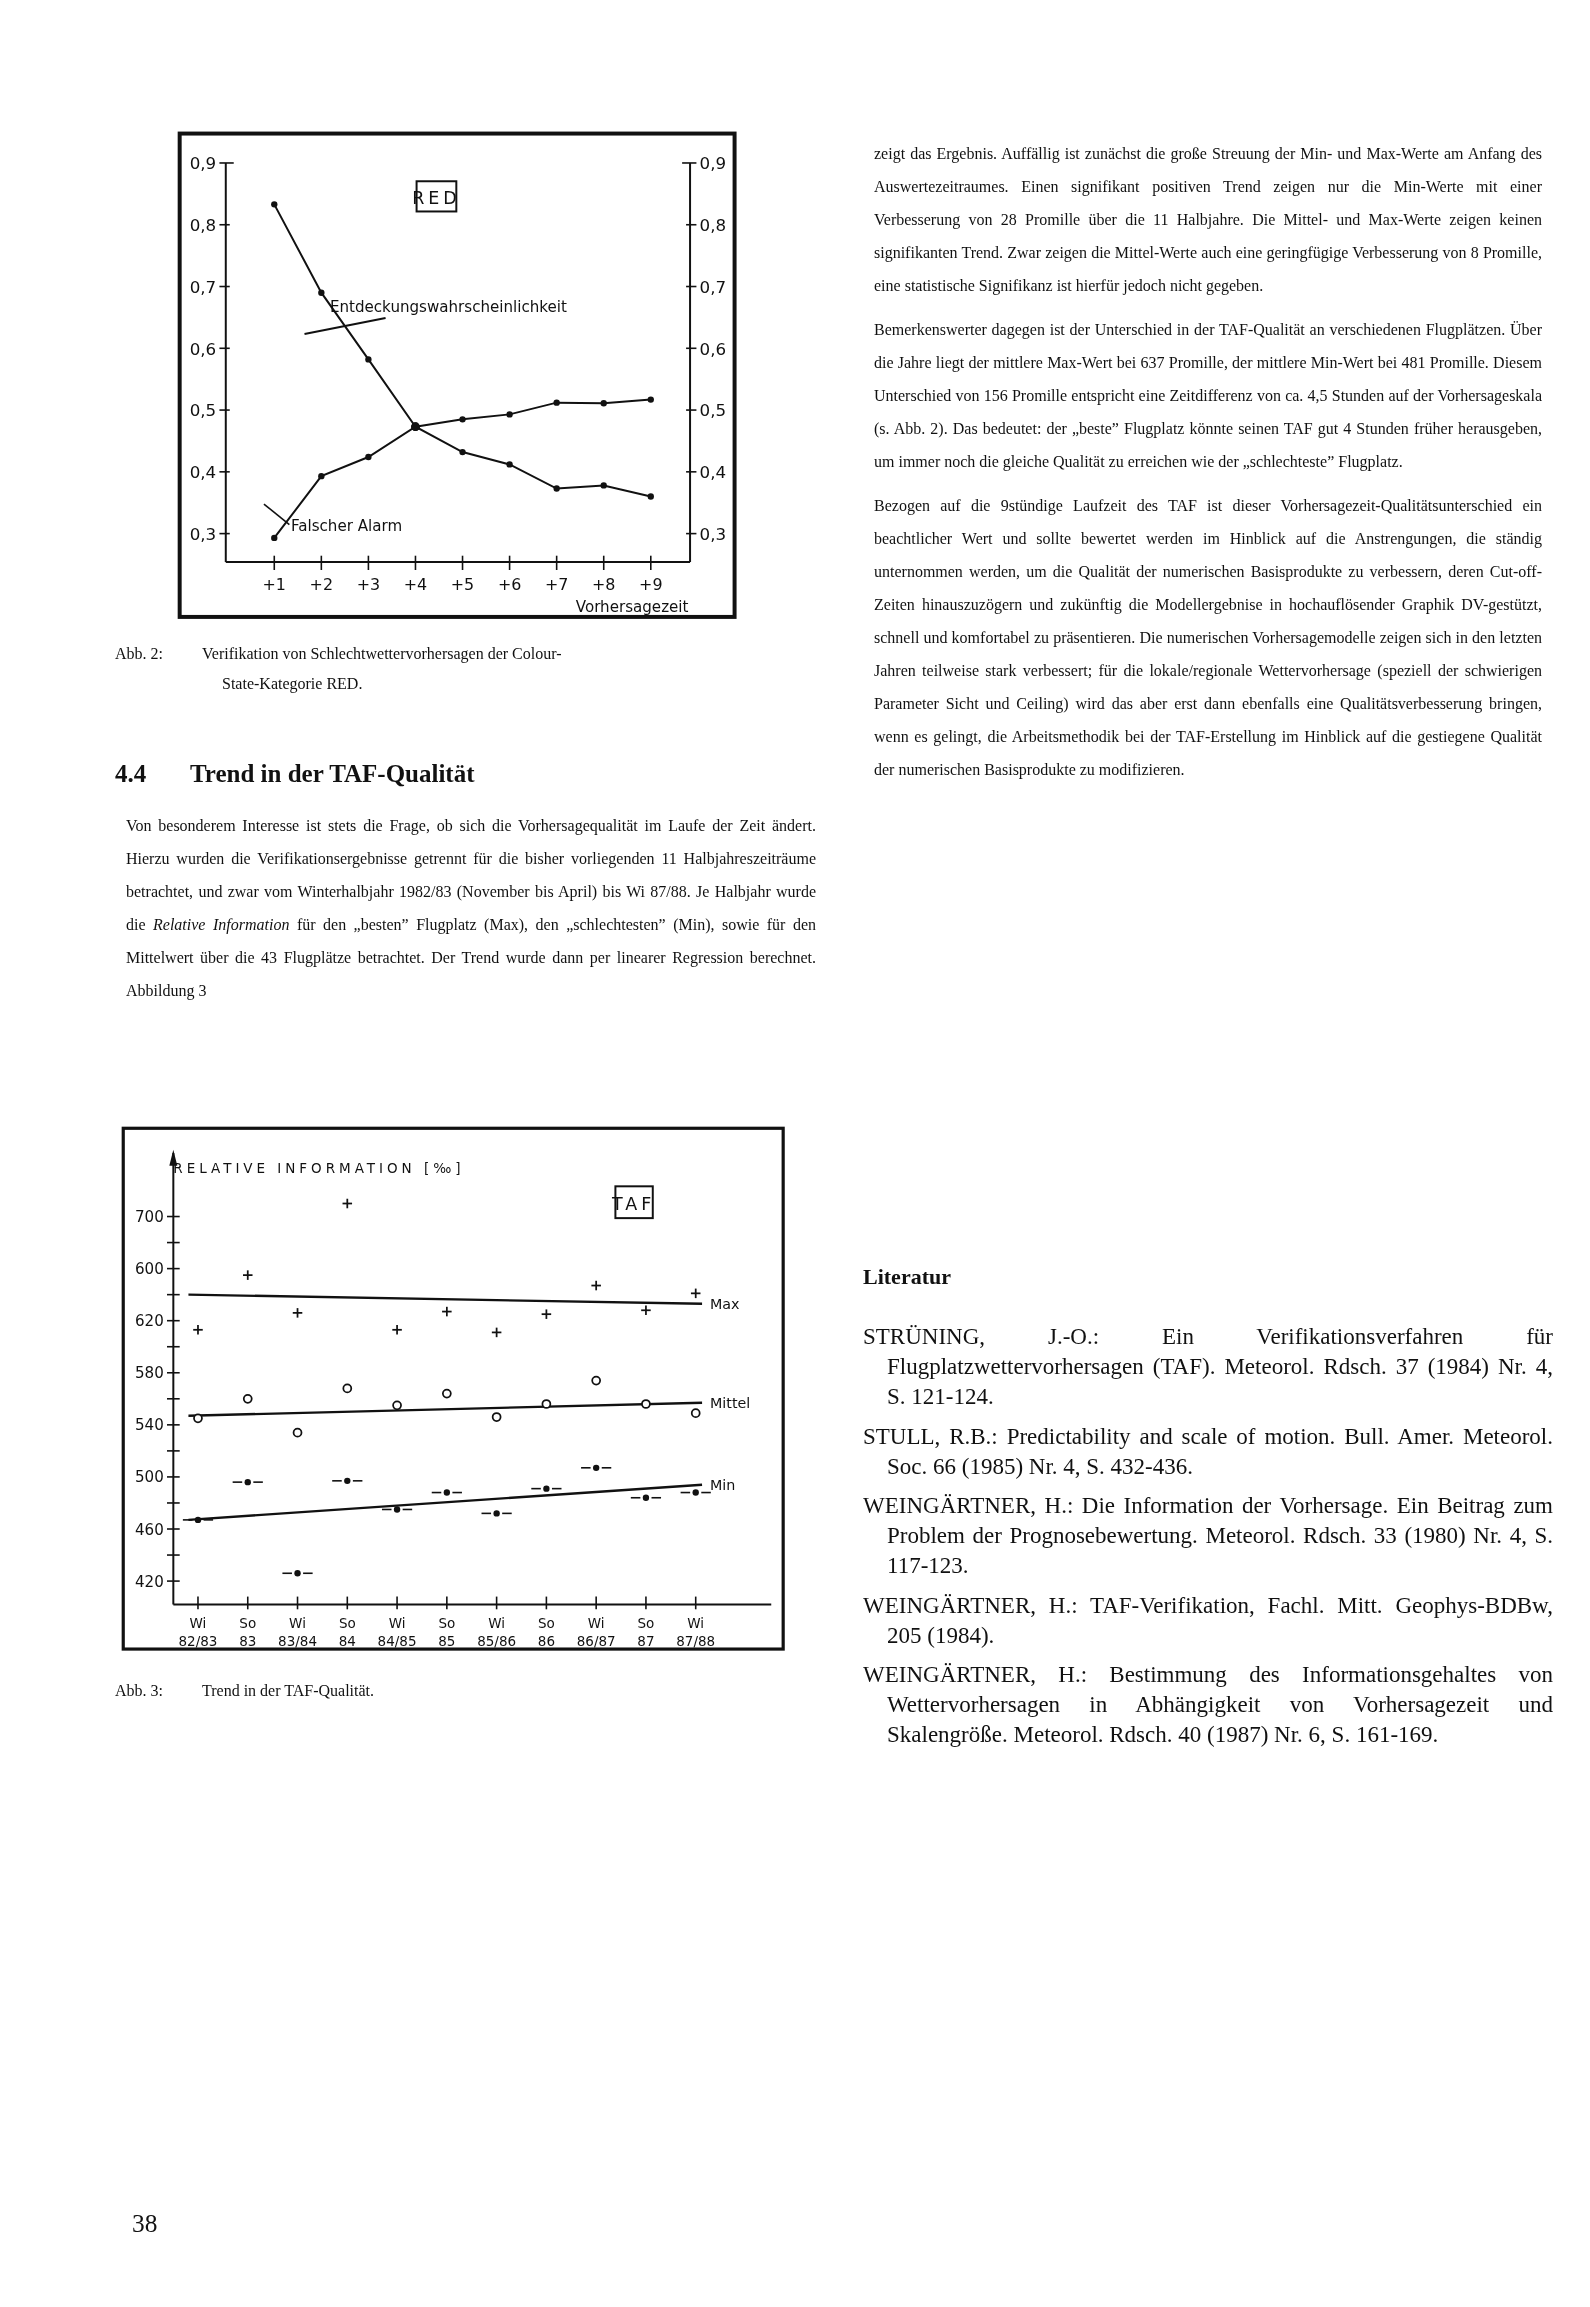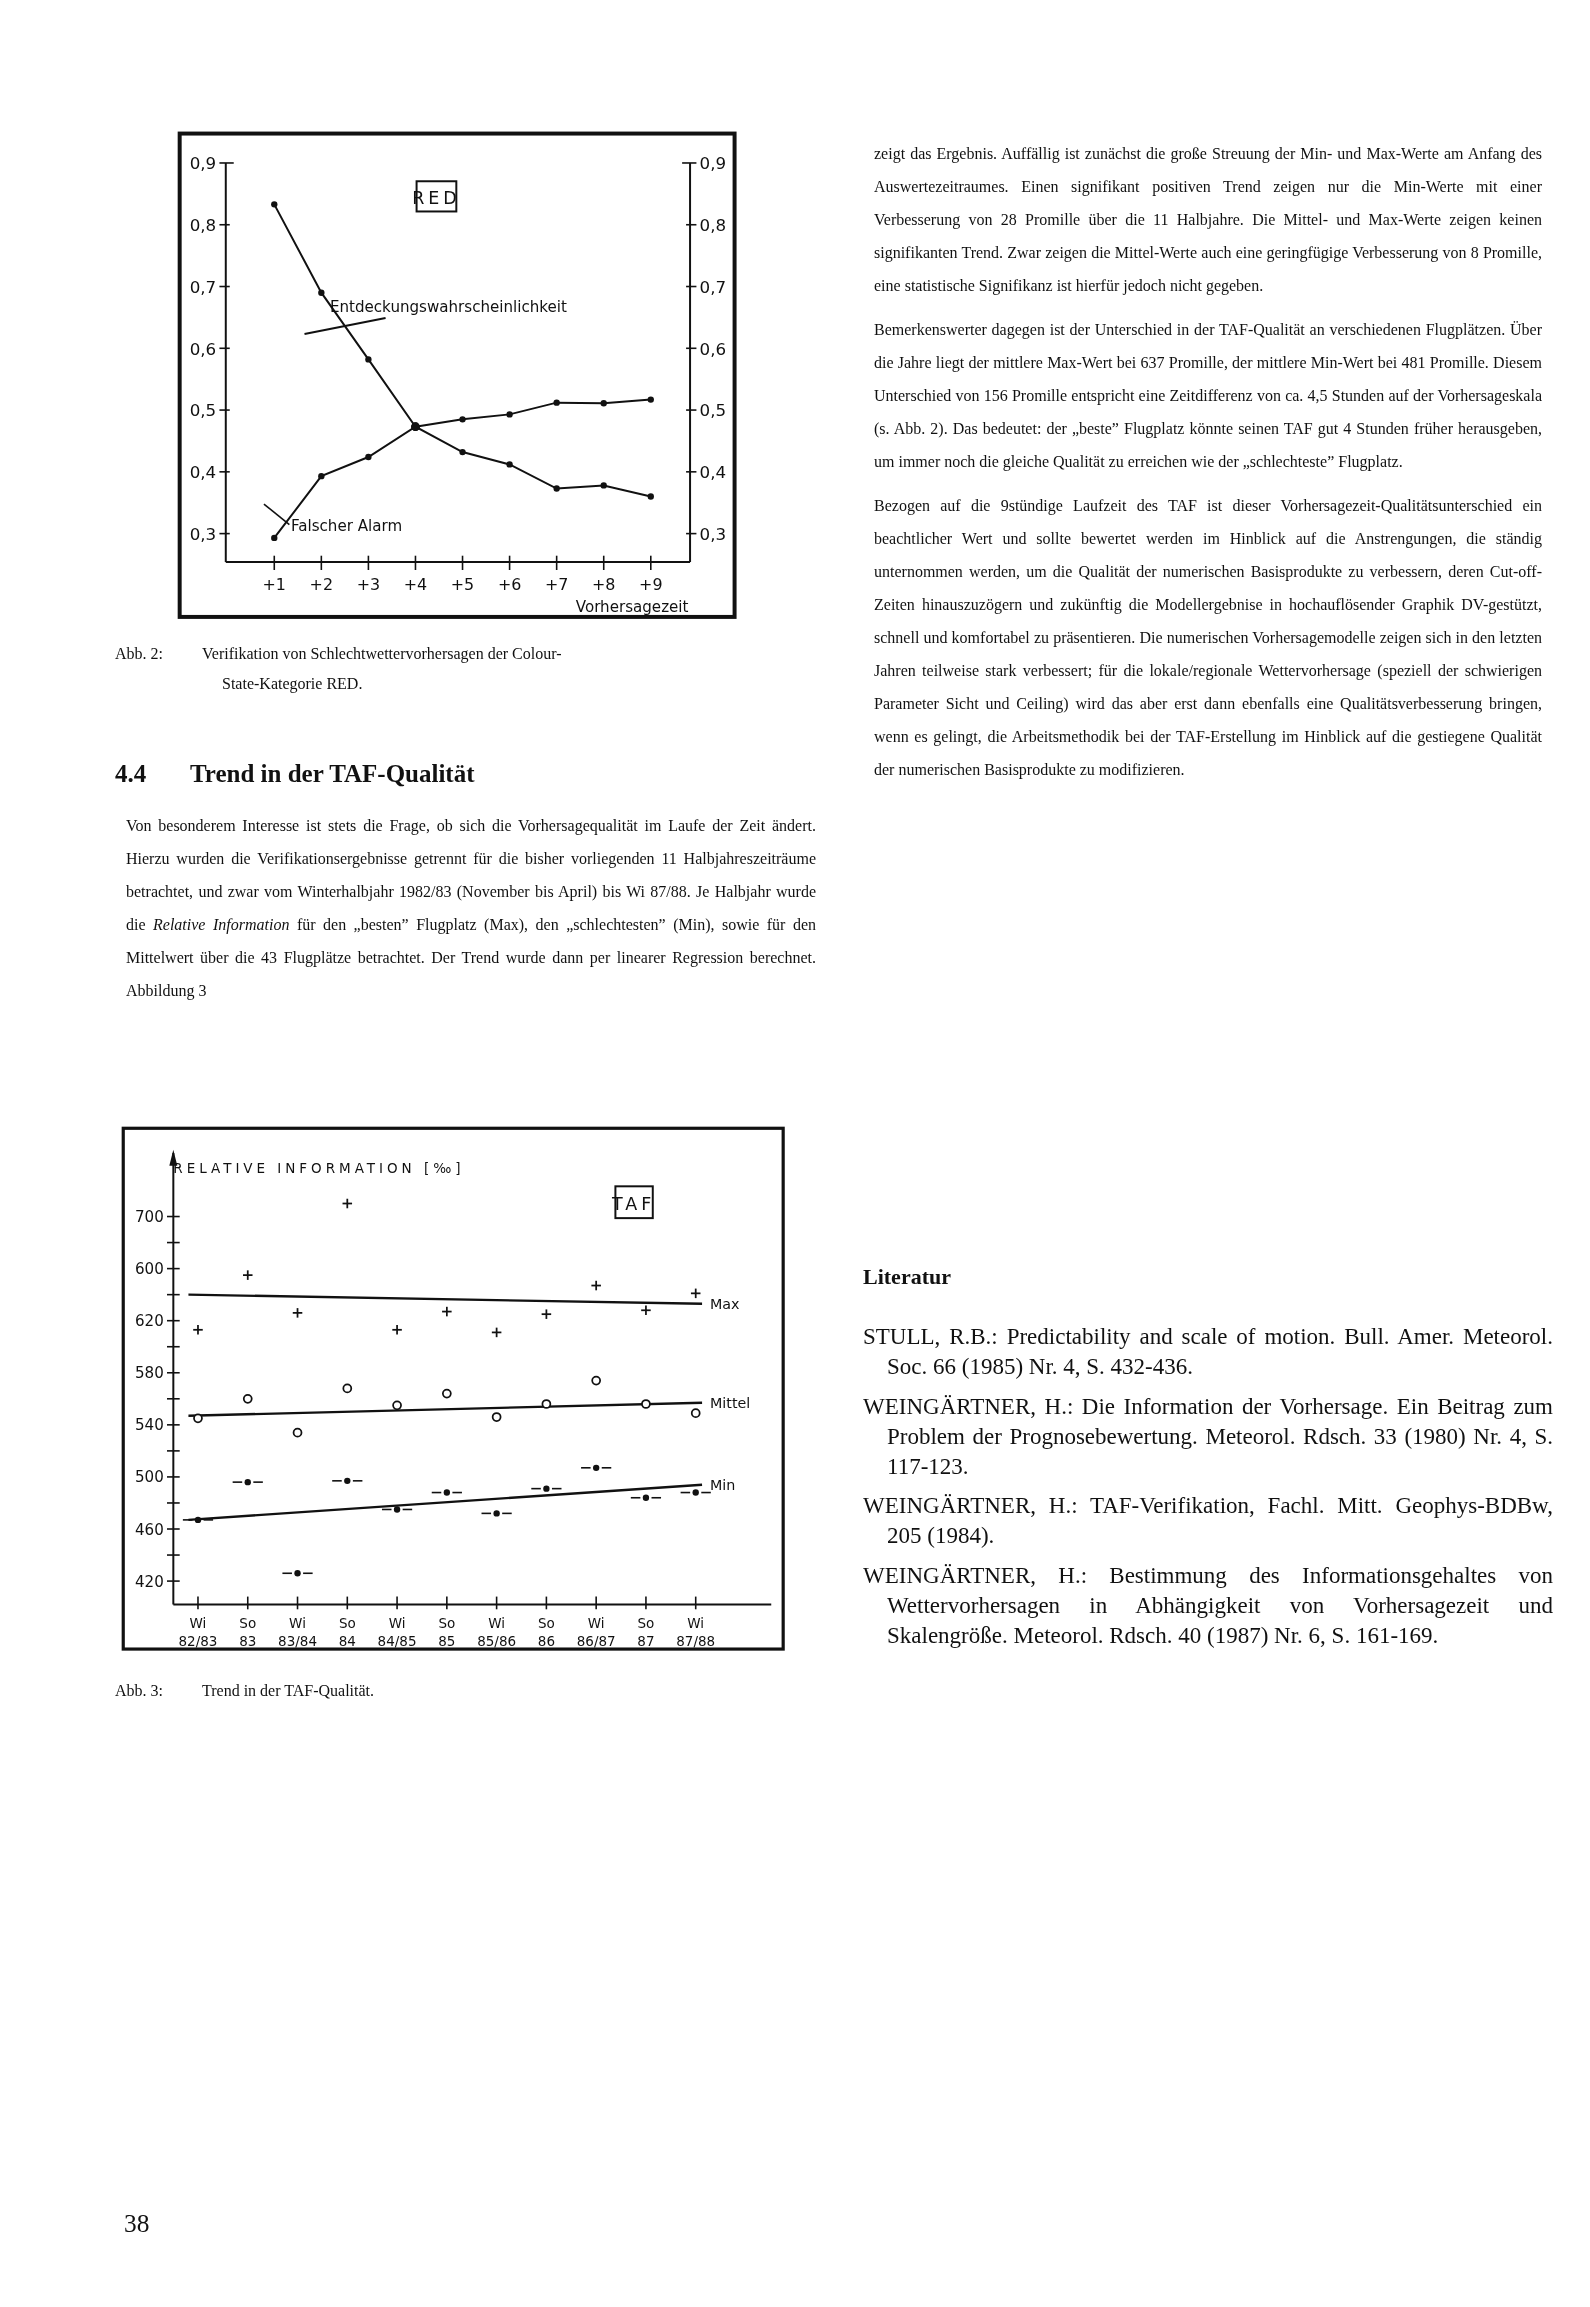--- a/index.html
+++ b/index.html
@@ -318,20 +318,21 @@
 </div>
 
 <div class="abs" style="left:863px;top:126px;width:690px">
   <p class="para" style="margin-bottom:9.5px">zeigt das Ergebnis. Auffällig ist zunächst die große Streuung der Min- und Max-Werte am Anfang des Auswertezeitraumes. Einen signifikant positiven Trend zeigen nur die Min-Werte mit einer Verbesserung von 28 Promille über die 11 Halbjahre. Die Mittel- und Max-Werte zeigen keinen signifikanten Trend. Zwar zeigen die Mittel-Werte auch eine geringfügige Verbesserung von 8 Promille, eine statistische Signifikanz ist hierfür jedoch nicht gegeben.</p>
   <p class="para" style="margin-bottom:9.5px">Bemerkenswerter dagegen ist der Unterschied in der TAF-Qualität an verschiedenen Flugplätzen. Über die Jahre liegt der mittlere Max-Wert bei 637 Promille, der mittlere Min-Wert bei 481 Promille. Diesem Unterschied von 156 Promille entspricht eine Zeitdifferenz von ca. 4,5 Stunden auf der Vorhersageskala (s. Abb. 2). Das bedeutet: der „beste” Flugplatz könnte seinen TAF gut 4 Stunden früher herausgeben, um immer noch die gleiche Qualität zu erreichen wie der „schlechteste” Flugplatz.</p>
   <p class="para">Bezogen auf die 9stündige Laufzeit des TAF ist dieser Vorhersagezeit-Qualitätsunterschied ein beachtlicher Wert und sollte bewertet werden im Hinblick auf die Anstrengungen, die ständig unternommen werden, um die Qualität der numerischen Basisprodukte zu verbessern, deren Cut-off-Zeiten hinauszuzögern und zukünftig die Modellergebnise in hochauflösender Graphik DV-gestützt, schnell und komfortabel zu präsentieren. Die numerischen Vorhersagemodelle zeigen sich in den letzten Jahren teilweise stark verbessert; für die lokale/regionale Wettervorhersage (speziell der schwierigen Parameter Sicht und Ceiling) wird das aber erst dann ebenfalls eine Qualitätsverbesserung bringen, wenn es gelingt, die Arbeitsmethodik bei der TAF-Erstellung im Hinblick auf die gestiegene Qualität der numerischen Basisprodukte zu modifizieren.</p>
 </div>
 
 <div class="abs" style="left:863px;top:1264px;width:690px">
   <div class="lit-head" style="margin-bottom:32px">Literatur</div>
+  <p class="ref">STRÜNING, J.-O.: Ein Verifikationsverfahren für Flugplatzwettervorhersagen (TAF). Meteorol. Rdsch. 37 (1984) Nr. 4, S. 121-124.</p>
   <p class="ref">STULL, R.B.: Predictability and scale of motion. Bull. Amer. Meteorol. Soc. 66 (1985) Nr. 4, S. 432-436.</p>
   <p class="ref">WEINGÄRTNER, H.: Die Information der Vorhersage. Ein Beitrag zum Problem der Prognosebewertung. Meteorol. Rdsch. 33 (1980) Nr. 4, S. 117-123.</p>
   <p class="ref">WEINGÄRTNER, H.: TAF-Verifikation, Fachl. Mitt. Geophys-BDBw, 205 (1984).</p>
   <p class="ref">WEINGÄRTNER, H.: Bestimmung des Informationsgehaltes von Wettervorhersagen in Abhängigkeit von Vorhersagezeit und Skalengröße. Meteorol. Rdsch. 40 (1987) Nr. 6, S. 161-169.</p>
 </div>
 
-<div class="abs pagenum" style="left:124px;top:2209px">38</div>
+<div class="abs pagenum" style="left:132px;top:2209px">38</div>
 
 
 </body></html>

